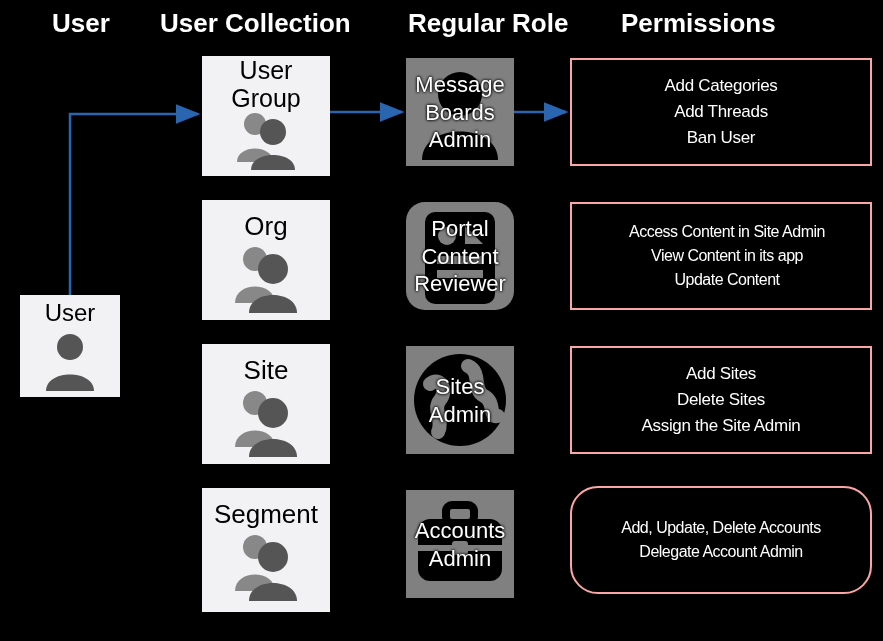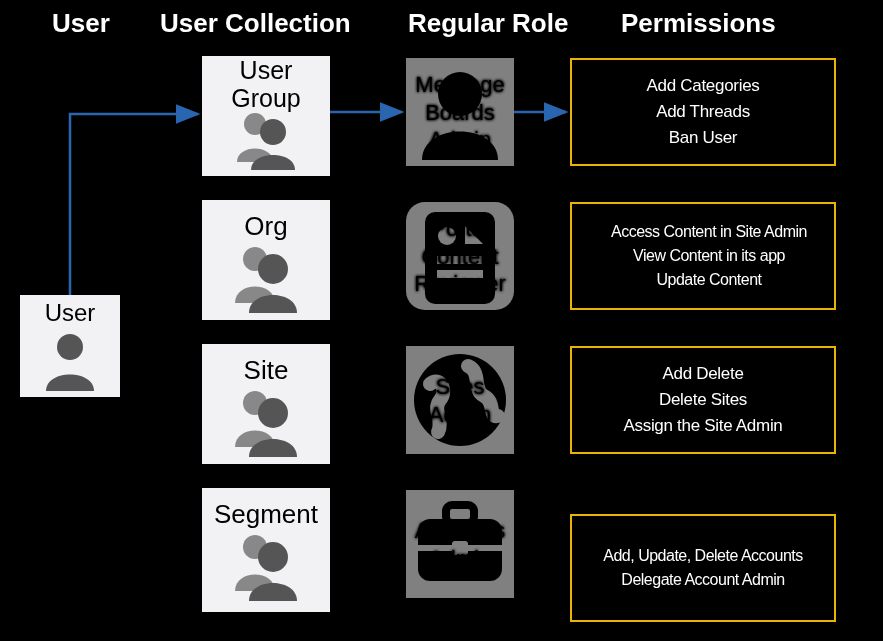--- a/index.html
+++ b/index.html
@@ -77,51 +77,51 @@
   }
   .role-box.r1 { top: 58px; }
   .role-box.r2 { top: 202px; border-radius: 19px; }
   .role-box.r3 { top: 346px; }
   .role-box.r4 { top: 490px; text-align: center; }
   .role-box .label {
     position: absolute;
     left: 0; right: 0; top: 50%;
     transform: translateY(-50%);
     font-size: 22px;
-    color: #000000;
+    color: #ffffff;
     line-height: 1.25;
     text-shadow: 0 0 3px #000, 0 0 3px #000;
     z-index: 2;
     padding: 0 2px;
   }
   .role-icon {
     position: absolute;
     inset: 0;
     display: flex;
     align-items: center;
     justify-content: center;
   }
   .role-icon svg { display: block; }
 
   .perm-box {
     position: absolute;
     left: 570px;
-    width: 266px;
+    width: 302px;
     height: 108px;
-    border: 2px solid #eab308;
+    border: 2px solid #fca5a5;
     display: flex;
     flex-direction: column;
     align-items: center;
     justify-content: center;
     gap: 6px;
   }
   .perm-box.r1 { top: 58px; }
   .perm-box.r2 { top: 202px; padding-left: 12px; }
   .perm-box.r3 { top: 346px; }
-  .perm-box.r4 { top: 514px; }
+  .perm-box.r4 { top: 486px; border-radius: 28px; }
   .perm-box .perm {
     font-size: 17px;
     color: #fff;
     letter-spacing: -0.3px;
     white-space: nowrap;
   }
   .perm-box.r2 .perm,
   .perm-box.r4 .perm { font-size: 16px; letter-spacing: -0.5px; }
 
   svg.arrows {
@@ -232,21 +232,21 @@
   <div class="perm">Add Categories</div>
   <div class="perm">Add Threads</div>
   <div class="perm">Ban User</div>
 </div>
 <div class="perm-box r2">
   <div class="perm">Access Content in Site Admin</div>
   <div class="perm">View Content in its app</div>
   <div class="perm">Update Content</div>
 </div>
 <div class="perm-box r3">
-  <div class="perm">Add Delete</div>
+  <div class="perm">Add Sites</div>
   <div class="perm">Delete Sites</div>
   <div class="perm">Assign the Site Admin</div>
 </div>
 <div class="perm-box r4">
   <div class="perm">Add, Update, Delete Accounts</div>
   <div class="perm">Delegate Account Admin</div>
 </div>
 
 <svg class="arrows">
   <defs>

